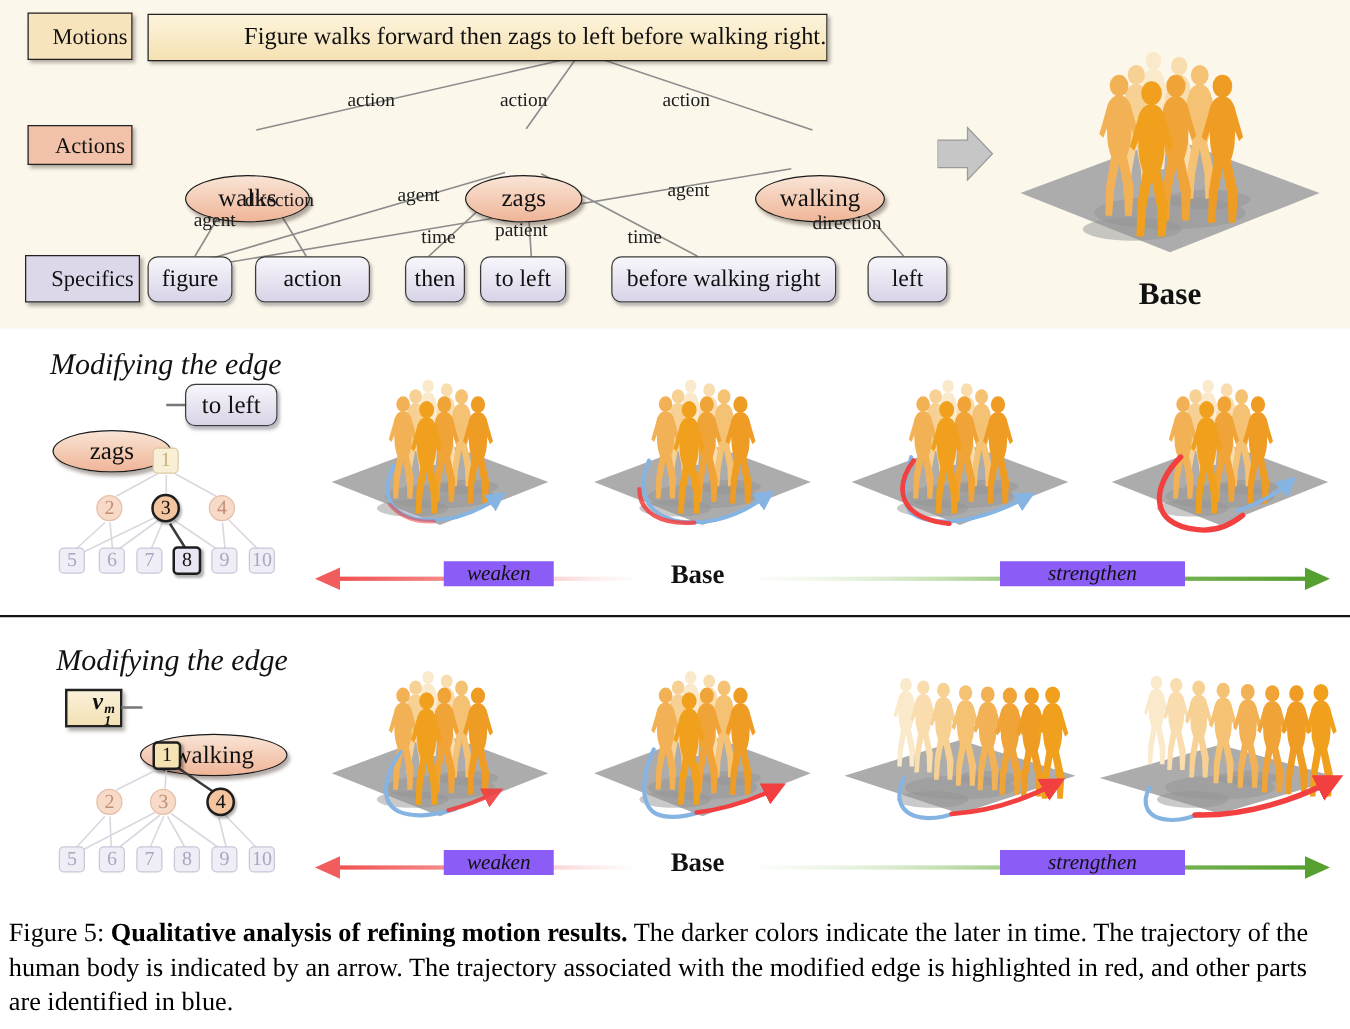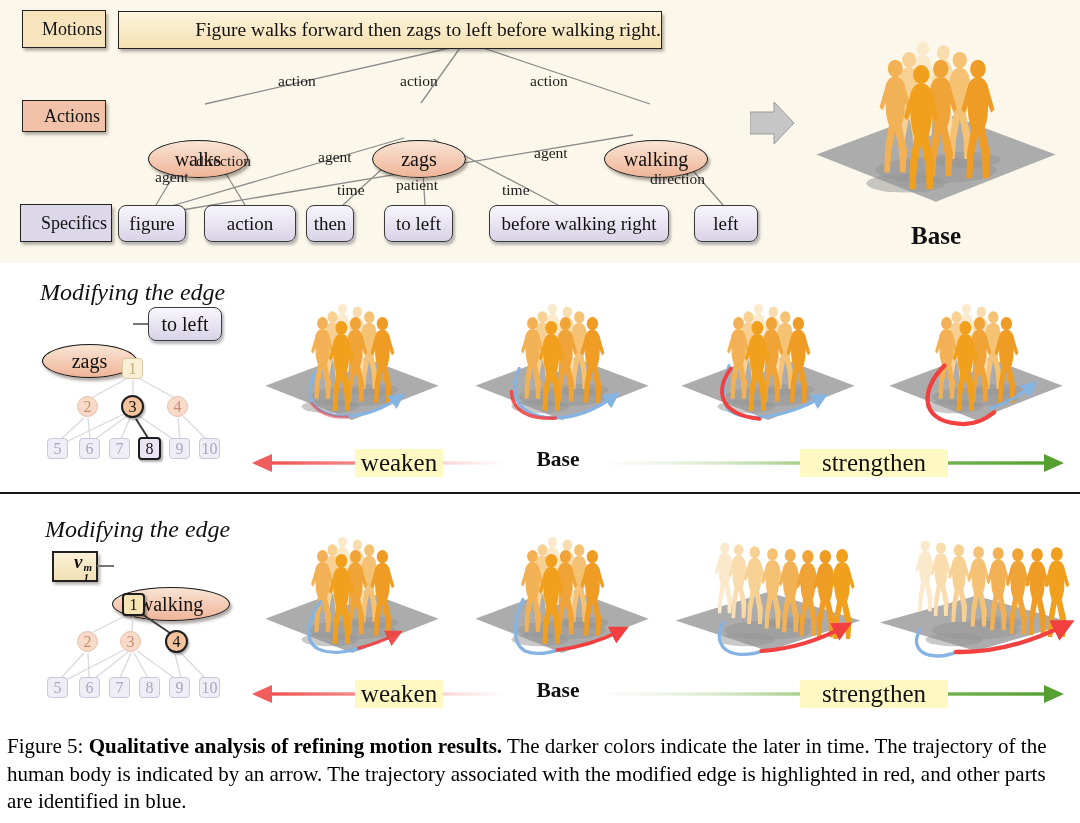--- a/index.html
+++ b/index.html
@@ -26,21 +26,21 @@
          font-size:16px;border:1.3px solid;box-sizing:border-box;background:#fff;}
   .tnode.hi{width:23px;height:23px;border-width:2px;color:#111;box-shadow:1.5px 2px 2px rgba(0,0,0,.3);}
   .sq{border-radius:4px;} .ci{border-radius:50%;}
   .tan{background:#F9EED6;border-color:#DBC9A2;color:#C8B078;}
   .pk{background:#F8DAC8;border-color:#E6BEA8;color:#C28F74;}
   .lv{background:#EFEDF6;border-color:#CBC6D9;color:#ACA6C0;}
   .tan.hi{background:#F6E3B4;border-color:#1d1d1d;}
   .pk.hi{background:#F4C49E;border-color:#1d1d1d;}
   .lv.hi{background:#E9E5F2;border-color:#1d1d1d;}
   .connector{position:absolute;height:2px;background:#777;}
-  .strip-label{position:absolute;background:#fef9c3;text-align:center;font-size:25px;padding:0 4px;}
+  .strip-label{position:absolute;background:#8b5cf6;text-align:center;font-style:italic;font-size:17px;padding:0 4px;}
   .strip-base{position:absolute;background:#fff;text-align:center;font-weight:bold;font-size:21.5px;padding:0 6px;}
   .divider{position:absolute;left:0;width:1080px;height:2px;background:#151515;}
   .caption{position:absolute;left:7px;top:733px;width:1068px;font-size:21px;line-height:27.5px;color:#000;}
   .mathv{font-style:italic;font-weight:bold;font-size:19px;}
   .ss{display:inline-flex;flex-direction:column;font-size:11px;line-height:10px;vertical-align:-3px;
       font-style:italic;margin-left:1px;}
   svg{display:block;}
 </style>
 </head>
 <body>
@@ -113,21 +113,21 @@
 
     <div class="lvbox" style="left:20px;top:204px;width:92px;height:38px;background:#DCD8EA">
         <span>Specifics</span>
       </div>
     <div class="sbox" style="left:118px;top:205px;width:68px;height:37px">
         <span>figure</span>
       </div>
     <div class="sbox" style="left:204px;top:205px;width:92px;height:37px">
         <span>action</span>
       </div>
-    <div class="sbox" style="left:306px;top:205px;width:48px;height:37px">
+    <div class="sbox" style="left:324px;top:205px;width:48px;height:37px">
         <span>then</span>
       </div>
     <div class="sbox" style="left:384px;top:205px;width:69px;height:37px">
         <span>to left</span>
       </div>
     <div class="sbox" style="left:489px;top:205px;width:180px;height:37px">
         <span>before walking right</span>
       </div>
     <div class="sbox" style="left:694px;top:205px;width:64px;height:37px">
         <span>left</span>

